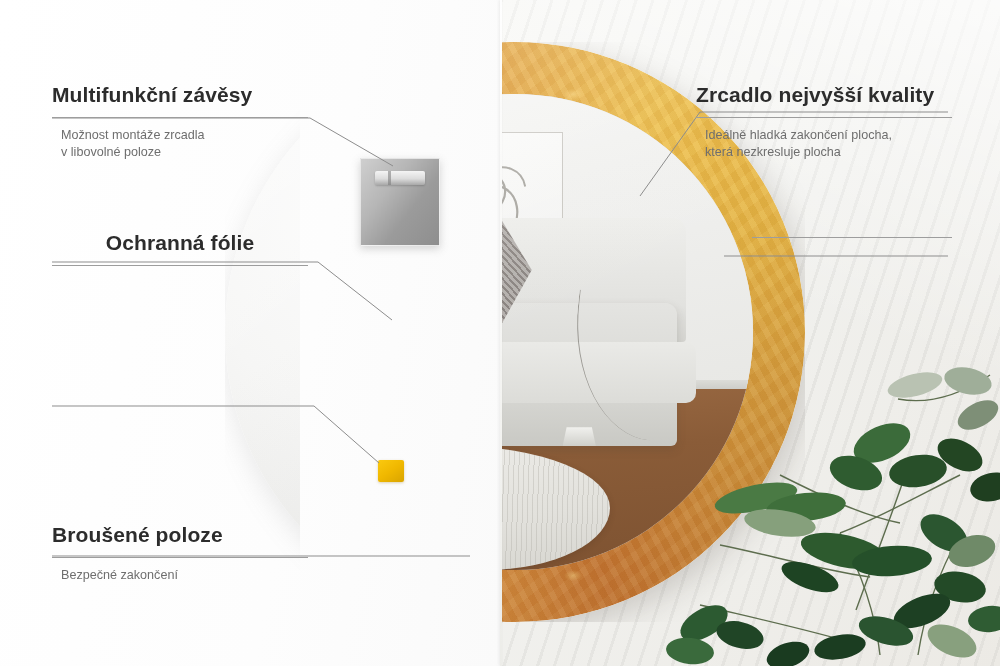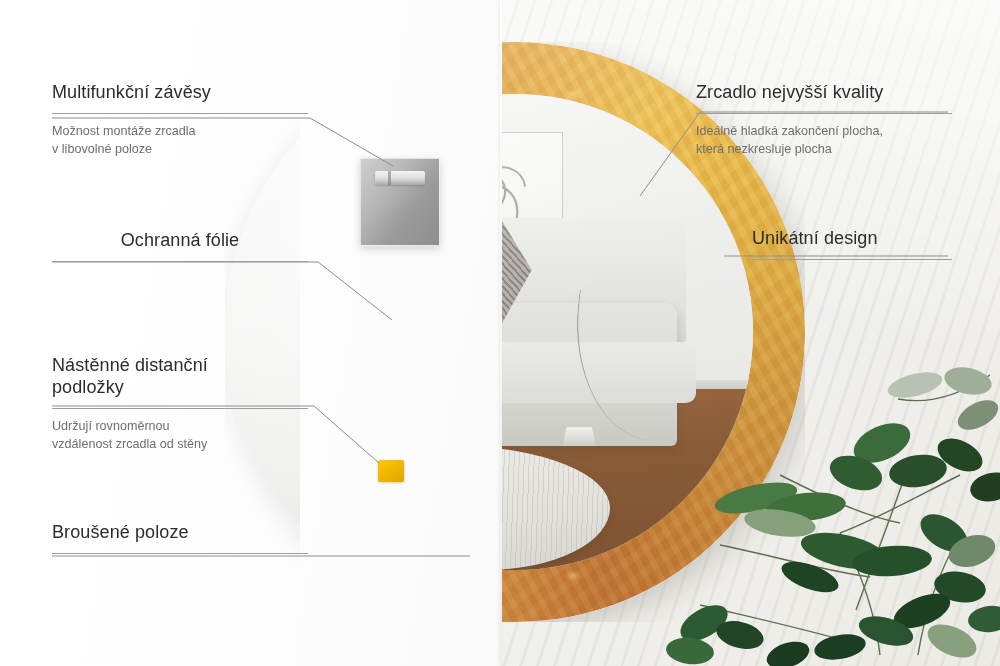--- a/index.html
+++ b/index.html
@@ -211,28 +211,28 @@
 
   
   .leaders{ position:absolute; inset:0; z-index:8; pointer-events:none; }
 
   
   .plant{ position:absolute; left:660px; top:355px; width:340px; height:311px; z-index:9; }
 
   
   .callout{ position:absolute; z-index:10; }
   .callout h3{
-    font-size:18px; font-weight:normal; color:#2c2c2c;
+    font-size:21px; font-weight:bold; color:#2c2c2c;
     letter-spacing:.1px; line-height:1.22;
   }
   .callout .rule{
     height:1px; background:#9d9d9d; margin:9px 0 9px 0;
   }
   .callout p{
-    font-size:12.6px; color:#6e6e6e; line-height:1.42; font-weight:400;
+    font-size:12.6px; color:#6e6e6e; line-height:1.42; font-weight:400;margin-left:9px;
   }
   .c-left{ left:52px; width:256px; text-align:left; }
   .c-right{ width:256px; text-align:left; }
 
   #c1{ top:82px; }
   #c2{ top:230px;text-align:center; }
   #c3{ top:355px; }
   #c4{ top:522px; }
   #c5{ right:48px; top:82px; }
   #c6{ right:48px; top:228px; width:200px; }
@@ -343,44 +343,35 @@
       <span>Možnost montáže zrcadla</span><br>
       <span>v libovolné poloze</span>
     </p>
   </div>
 
   <div class="callout c-left" id="c2">
     <h3>Ochranná fólie</h3>
     <div class="rule"></div>
   </div>
 
-  <div class="callout c-left" id="c3">
-    <h3>
-      <span>Nástěnné distanční</span><br>
-      <span>podložky</span>
-    </h3>
-    <div class="rule"></div>
-    <p>
-      <span>Udržují rovnoměrnou</span><br>
-      <span>vzdálenost zrcadla od stěny</span>
-    </p>
-  </div>
 
   <div class="callout c-left" id="c4">
     <h3>Broušené poloze</h3>
     <div class="rule"></div>
+    <p>
+      <span>Bezpečné zakončení</span>
+    </p>
   </div>
 
   <div class="callout c-right" id="c5">
     <h3>Zrcadlo nejvyšší kvality</h3>
     <div class="rule"></div>
     <p>
       <span>Ideálně hladká zakončení plocha,</span><br>
       <span>která nezkresluje plocha</span>
     </p>
   </div>
 
   <div class="callout c-right" id="c6">
-    <h3>Unikátní design</h3>
     <div class="rule"></div>
   </div>
 
 </div>
 
 </body></html>

